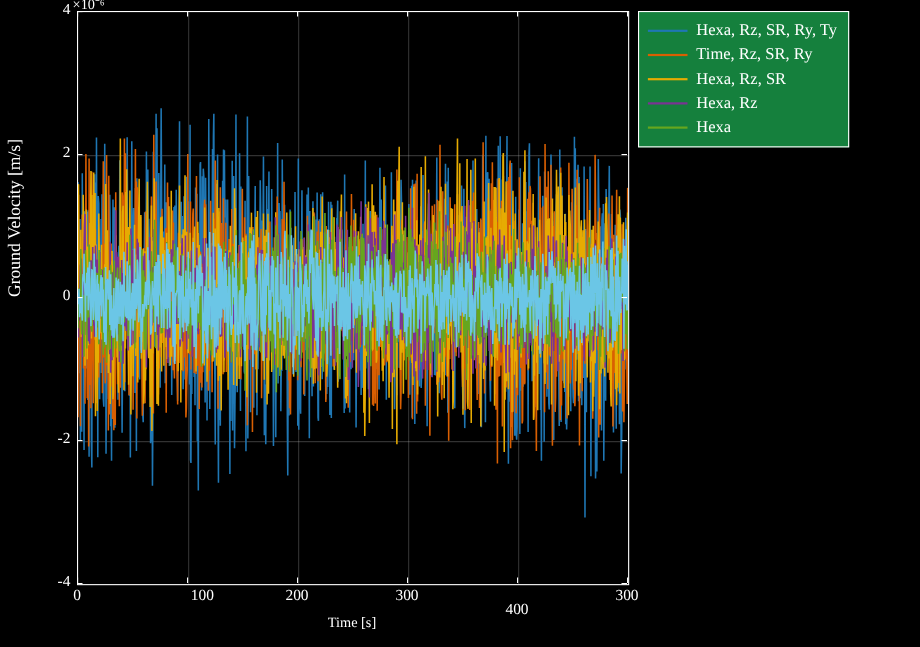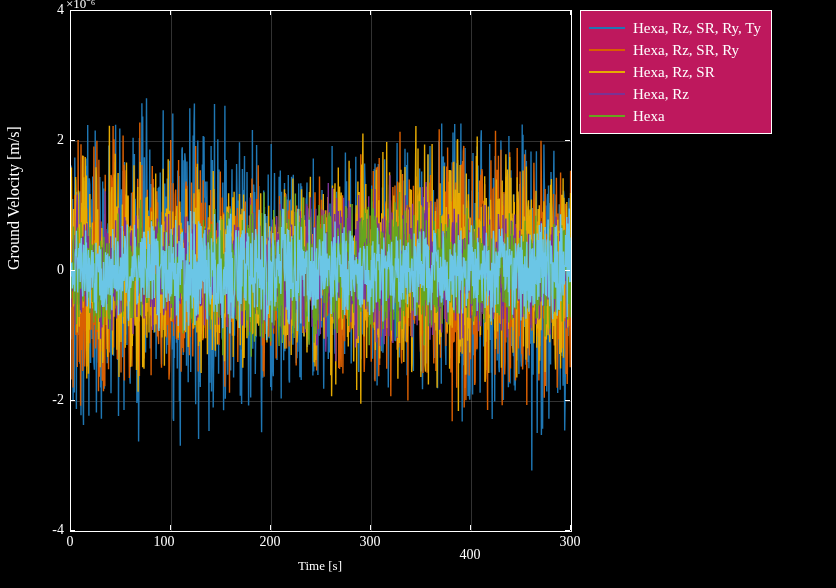--- a/index.html
+++ b/index.html
@@ -79,21 +79,21 @@
     left: 320px;
     top: 558px;
     color: #fff;
     font-size: 13px;
     transform: translateX(-50%);
   }
   .legend {
     position: absolute;
     left: 580px;
     top: 10px;
-    background: #be185d;
+    background: #15803d;
     border: 1px solid #fff;
     padding: 6px 10px 6px 8px;
     color: #fff;
     font-size: 15px;
   }
   .legend-row {
     display: flex;
     align-items: center;
     height: 22px;
   }
@@ -134,42 +134,42 @@
     </svg>
   </div>
 
 <div class="legend" id="legend">
     <div class="legend-row">
       <div class="legend-swatch" style="background: rgb(31, 119, 180);"></div>
       <span>Hexa, Rz, SR, Ry, Ty</span>
     </div>
     <div class="legend-row">
       <div class="legend-swatch" style="background: rgb(217, 95, 2);"></div>
-      <span>Hexa, Rz, SR, Ry</span>
+      <span>Time, Rz, SR, Ry</span>
     </div>
     <div class="legend-row">
       <div class="legend-swatch" style="background: rgb(230, 171, 2);"></div>
       <span>Hexa, Rz, SR</span>
     </div>
     <div class="legend-row">
       <div class="legend-swatch" style="background: rgb(123, 50, 148);"></div>
       <span>Hexa, Rz</span>
     </div>
     <div class="legend-row">
       <div class="legend-swatch" style="background: rgb(102, 166, 30);"></div>
       <span>Hexa</span>
     </div>
   </div>
 
 <div class="tickmark-x" style="left: 70px; top: 525px;"></div>
 <div class="tickmark-x" style="left: 70px; top: 10px;"></div>
 <div class="tick-x" style="left: 70px;">0</div>
 <div class="tickmark-x" style="left: 170px; top: 525px;"></div>
 <div class="tickmark-x" style="left: 170px; top: 10px;"></div>
-<div class="tick-x" style="left: 164px;">100</div>
+<div class="tick-x" style="left: 184px;">100</div>
 <div class="tickmark-x" style="left: 270px; top: 525px;"></div>
 <div class="tickmark-x" style="left: 270px; top: 10px;"></div>
 <div class="tick-x" style="left: 270px;">200</div>
 <div class="tickmark-x" style="left: 370px; top: 525px;"></div>
 <div class="tickmark-x" style="left: 370px; top: 10px;"></div>
 <div class="tick-x" style="left: 370px;">300</div>
 <div class="tickmark-x" style="left: 470px; top: 525px;"></div>
 <div class="tickmark-x" style="left: 470px; top: 10px;"></div>
 <div class="tick-x" style="left: 470px; margin-top: 13px;">400</div>
 <div class="tickmark-x" style="left: 570px; top: 525px;"></div>

